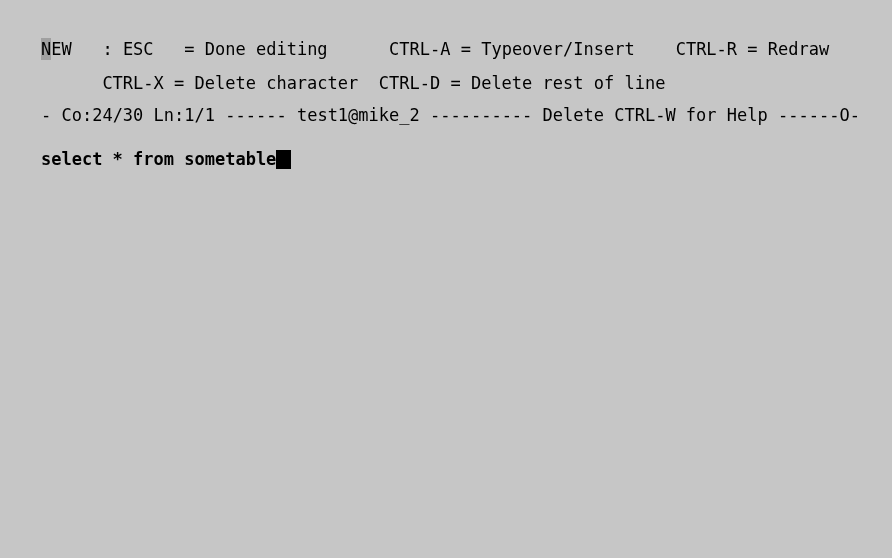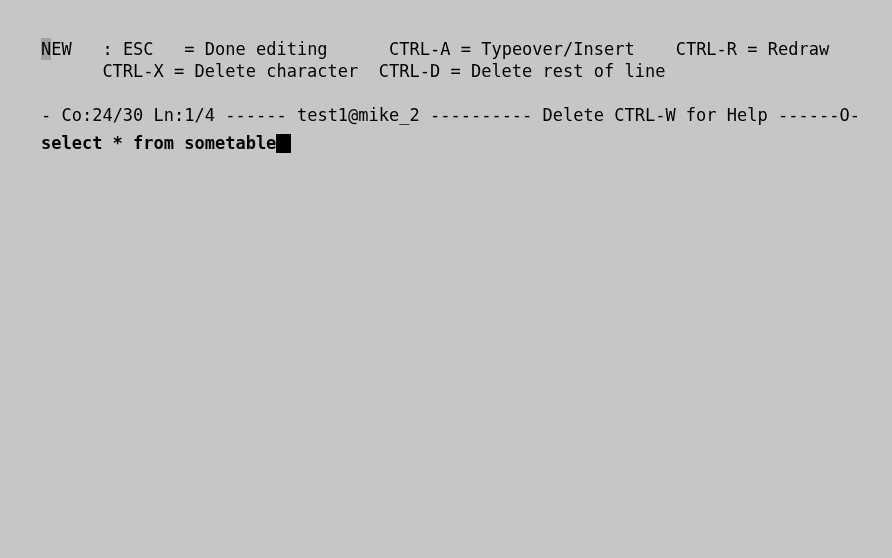--- a/index.html
+++ b/index.html
@@ -30,23 +30,23 @@
     position: absolute;
     left: 0;
     white-space: pre;
     font-family: "DejaVu Sans Mono", "Liberation Mono", monospace;
     font-size: 17px;
     line-height: 22px;
     height: 22px;
   }
 
   .row-help-1  { top: 0px;   }
-  .row-help-2  { top: 22px;  }
+  .row-help-2  { top: 34px;  }
   .row-status  { top: 66px;  }
-  .row-content { top: 94px; font-weight: bold; }
+  .row-content { top: 110px; font-weight: bold; }
   .row-message { top: 532px; }
 
   
   .mode-highlight {
     background: #a0a0a0;
     display: inline-block;
   }
 
   
   .block-cursor {
@@ -66,21 +66,21 @@
 
   <div class="row row-help-1">
     <span class="seg mode-highlight">N</span><span class="seg">EW</span><span class="seg">   : </span><span class="seg">ESC</span><span class="seg">   = </span><span class="seg">Done editing</span><span class="seg">      </span><span class="seg">CTRL-A</span><span class="seg"> = </span><span class="seg">Typeover/Insert</span><span class="seg">    </span><span class="seg">CTRL-R</span><span class="seg"> = </span><span class="seg">Redraw</span>
   </div>
 
   <div class="row row-help-2">
     <span class="seg">      </span><span class="seg">CTRL-X</span><span class="seg"> = </span><span class="seg">Delete character</span><span class="seg">  </span><span class="seg">CTRL-D</span><span class="seg"> = </span><span class="seg">Delete rest of line</span>
   </div>
 
   <div class="row row-status">
-    <span class="seg">- </span><span class="seg">Co:</span><span class="seg">24/30</span><span class="seg"> </span><span class="seg">Ln:</span><span class="seg">1/4</span><span class="seg"> ------ </span><span class="seg">test1@mike_2</span><span class="seg"> ---------- </span><span class="seg">Delete CTRL-W for Help</span><span class="seg"> ------O-</span>
+    <span class="seg">- </span><span class="seg">Co:</span><span class="seg">24/30</span><span class="seg"> </span><span class="seg">Ln:</span><span class="seg">1/1</span><span class="seg"> ------ </span><span class="seg">test1@mike_2</span><span class="seg"> ---------- </span><span class="seg">Delete CTRL-W for Help</span><span class="seg"> ------O-</span>
   </div>
 
   <div class="row row-content">
     <span class="seg">select * from sometable</span><span class="block-cursor"></span>
   </div>
 
   <div class="row row-message">
     <span class="seg">Database Opened</span>
   </div>
 

